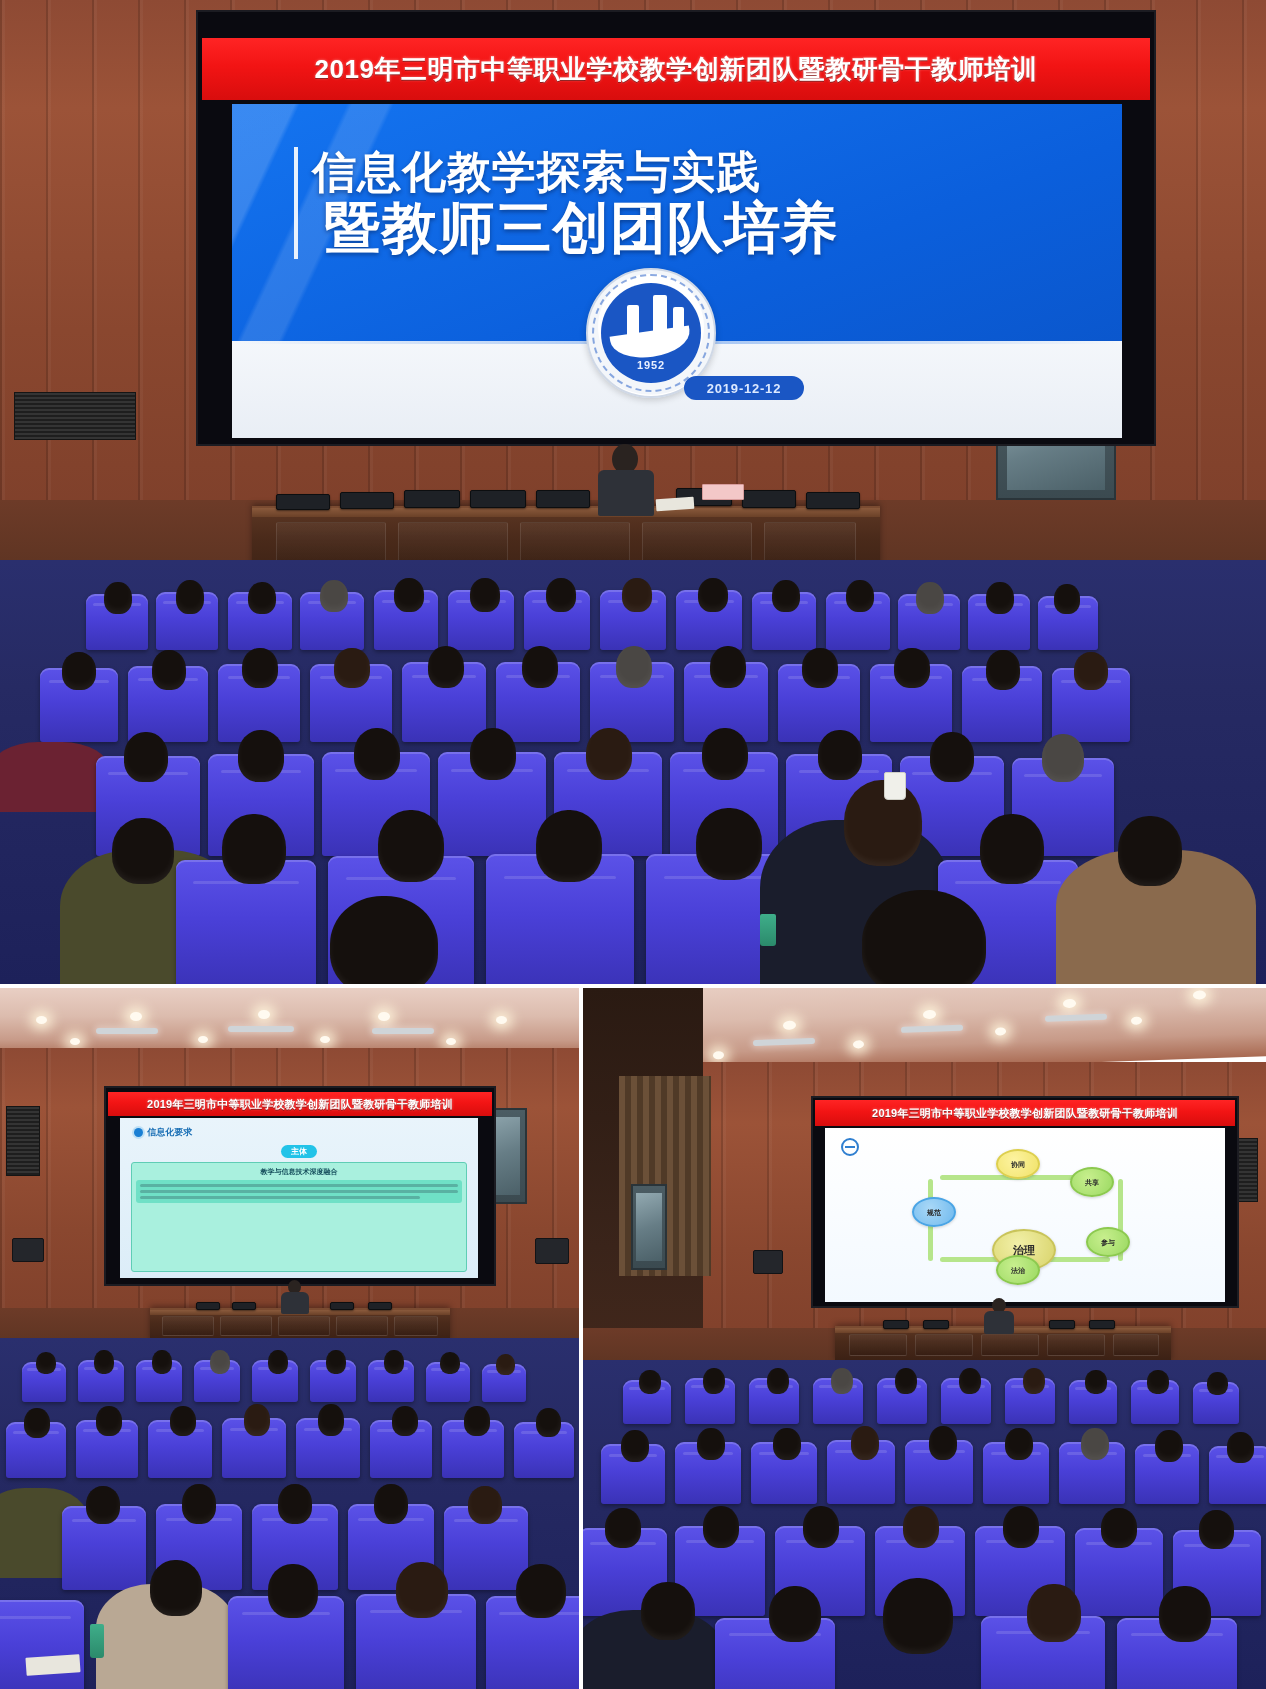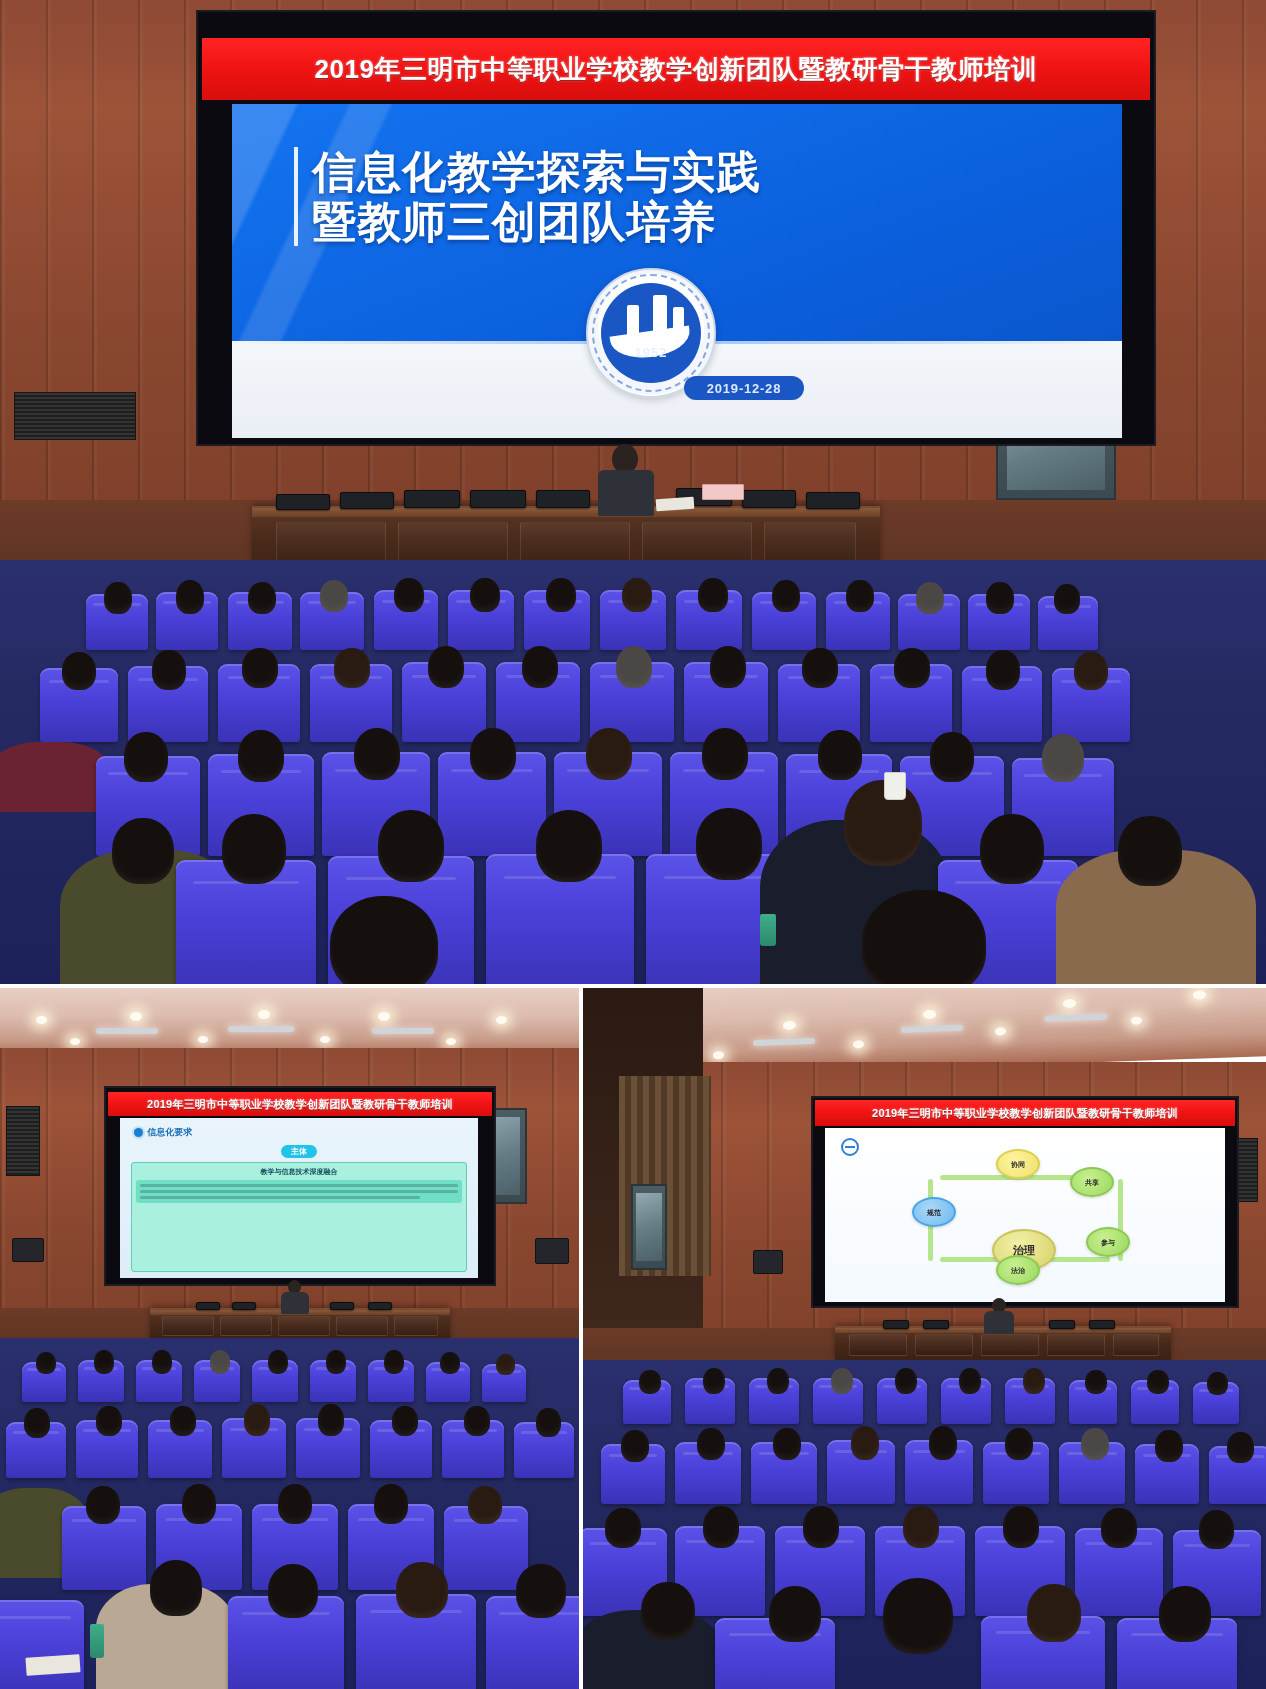--- a/index.html
+++ b/index.html
@@ -309,35 +309,35 @@
 
       <div class="banner" style="left:202px; top:38px; width:948px; height:62px;">
         <span class="banner-text" style="font-size:26px;">2019年三明市中等职业学校教学创新团队暨教研骨干教师培训</span>
       </div>
 
       <div class="slide slide-hero" style="left:232px; top:104px; width:890px; height:334px;">
         <div class="whitebase"></div>
 
         <div class="hero-title-wrap">
           <div class="hero-line" style="font-size:44px;">信息化教学探索与实践</div>
-          <div class="hero-line" style="font-size:44px;">暨教师三创团队培养</div>
+          <div class="hero-line" style="font-size:56px;margin-left:12px;">暨教师三创团队培养</div>
         </div>
 
         <div class="emblem" style="left:354px; top:164px; width:130px; height:130px;">
           <div class="emblem-inner" style="left:13px; top:13px; right:13px; bottom:13px;">
             <div class="emblem-tree" style="left:26px; top:22px; width:12px; height:36px;"></div>
             <div class="emblem-tree" style="left:52px; top:12px; width:14px; height:46px;"></div>
             <div class="emblem-tree" style="left:72px; top:24px; width:11px; height:34px;"></div>
             <div class="emblem-wave" style="bottom:26px;"></div>
-            <span class="emblem-year" style="font-size:13px; margin-bottom:23px; position:relative; z-index:2;">1952</span>
+            <span class="emblem-year" style="font-size:11px; margin-bottom:12px; position:relative; z-index:2;">1952</span>
           </div>
           <div class="emblem-ring" style="left:4px; top:4px; right:4px; bottom:4px;"></div>
         </div>
 
-        <div class="date-badge" style="left:452px; top:272px; width:120px; height:24px; font-size:13px;">2019-12-28</div>
+        <div class="date-badge" style="left:452px; top:272px; width:120px; height:24px; font-size:13px;">2019-12-12</div>
       </div>
 
       <div class="stagefloor" style="top:500px; height:110px;"></div>
 
       <div class="desk" style="left:252px; top:506px; width:628px; height:80px;">
         <div class="desk-top"></div>
         <div class="desk-panel" style="left:24px; width:110px;"></div>
         <div class="desk-panel" style="left:146px; width:110px;"></div>
         <div class="desk-panel" style="left:268px; width:110px;"></div>
         <div class="desk-panel" style="left:390px; width:110px;"></div>

